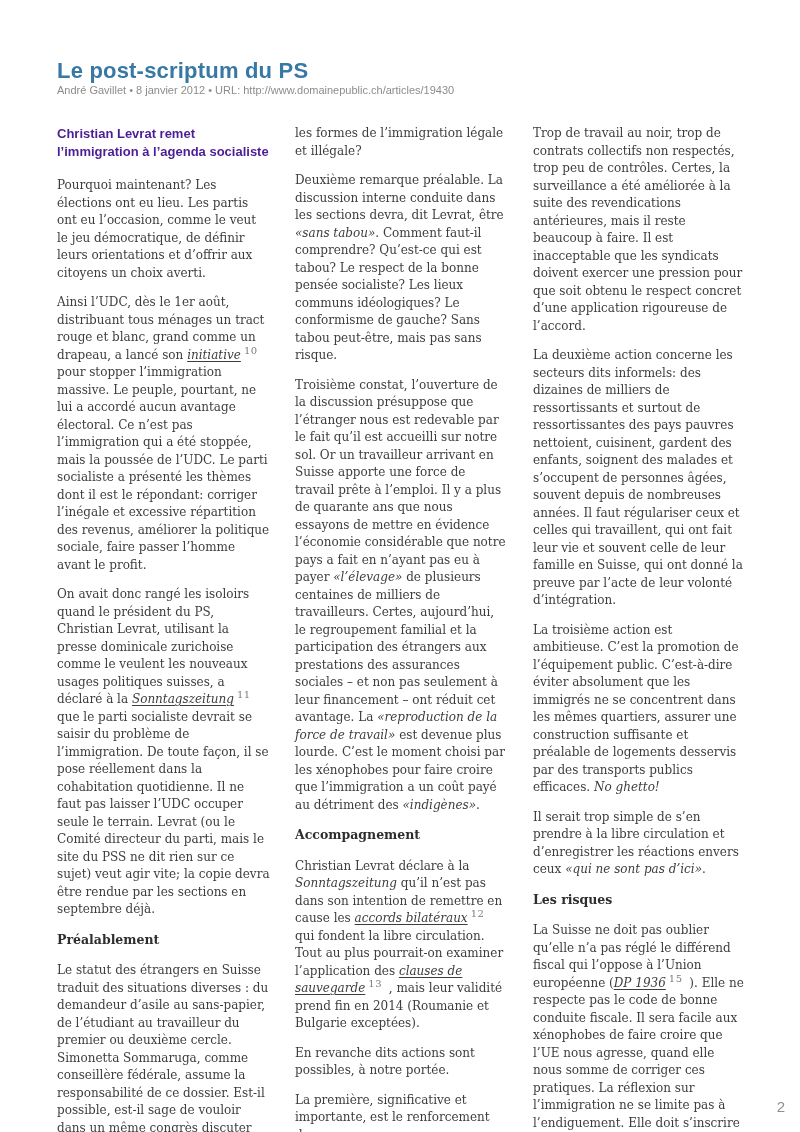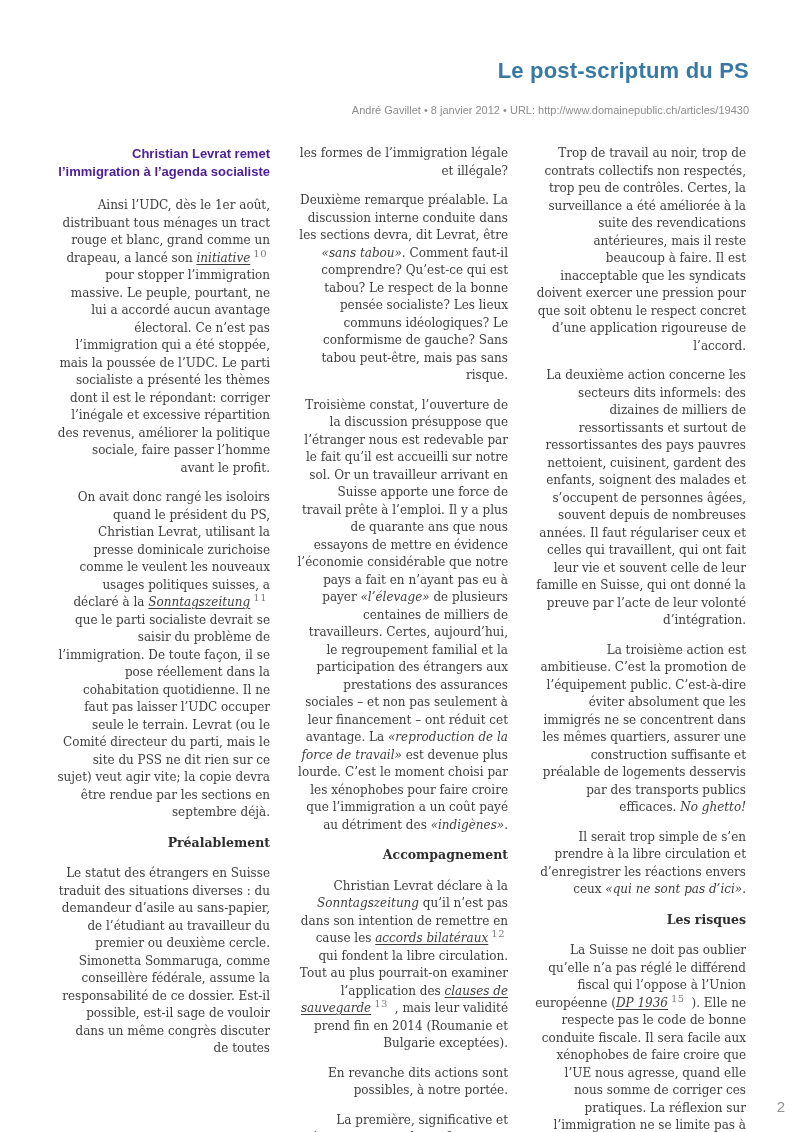--- a/index.html
+++ b/index.html
@@ -4,41 +4,40 @@
 <style>
   * { box-sizing: border-box; }
   html, body { margin: 0; padding: 0; background: #ffffff; }
   .page {
     position: relative;
     width: 800px;
     height: 1132px;
     background: #ffffff;
     font-family: "DejaVu Serif", serif;
     overflow: hidden;
-    text-align: right;
   }
   .inner {
     position: absolute;
     left: 57px;
     top: 58px;
     width: 692px;
   }
   h1.article-title {
     font-family: "Liberation Sans", sans-serif;
     font-size: 22px;
     font-weight: bold;
     color: #3878a4;
     margin: 0;
     letter-spacing: 0.2px;
   }
   .byline {
     font-family: "Liberation Sans", sans-serif;
     font-size: 11px;
     color: #8c8c8c;
-    margin-top: 20px;
+    margin-top: 0;
   }
   .columns {
     display: flex;
     gap: 25px;
     margin-top: 29px;
   }
   .column {
     flex: 0 0 213px;
     width: 213px;
     font-size: 12px;
@@ -86,20 +85,21 @@
 
 <div class="page">
   <div class="inner">
     <header>
       <h1 class="article-title">Le post-scriptum du PS</h1>
       <div class="byline">André Gavillet • 8 janvier 2012 • URL: http://www.domainepublic.ch/articles/19430</div>
     </header>
     <main class="columns">
       <div class="column">
           <div class="block subheading-sans"><span>Christian Levrat remet l’immigration à l’agenda socialiste</span></div>
+          <div class="block paragraph"><span>Pourquoi maintenant? Les élections ont eu lieu. Les partis ont eu l’occasion, comme le veut le jeu démocratique, de définir leurs orientations et d’offrir aux citoyens un choix averti.</span></div>
           <div class="block paragraph"><span>Ainsi l’UDC, dès le 1er août, distribuant tous ménages un tract rouge et blanc, grand comme un drapeau, a lancé son </span><span class="run-u">initiative</span><span class="run-sup">10</span><span> pour stopper l’immigration massive. Le peuple, pourtant, ne lui a accordé aucun avantage électoral. Ce n’est pas l’immigration qui a été stoppée, mais la poussée de l’UDC. Le parti socialiste a présenté les thèmes dont il est le répondant: corriger l’inégale et excessive répartition des revenus, améliorer la politique sociale, faire passer l’homme avant le profit.</span></div>
           <div class="block paragraph"><span>On avait donc rangé les isoloirs quand le président du PS, Christian Levrat, utilisant la presse dominicale zurichoise comme le veulent les nouveaux usages politiques suisses, a déclaré à la </span><span class="run-iu">Sonntagszeitung</span><span class="run-sup">11</span><span> que le parti socialiste devrait se saisir du problème de l’immigration. De toute façon, il se pose réellement dans la cohabitation quotidienne. Il ne faut pas laisser l’UDC occuper seule le terrain. Levrat (ou le Comité directeur du parti, mais le site du PSS ne dit rien sur ce sujet) veut agir vite; la copie devra être rendue par les sections en septembre déjà.</span></div>
           <div class="block subheading"><span>Préalablement</span></div>
           <div class="block paragraph"><span>Le statut des étrangers en Suisse traduit des situations diverses : du demandeur d’asile au sans-papier, de l’étudiant au travailleur du premier ou deuxième cercle. Simonetta Sommaruga, comme conseillère fédérale, assume la responsabilité de ce dossier. Est-il possible, est-il sage de vouloir dans un même congrès discuter de toutes</span></div>
         </div>
       <div class="column">
           <div class="block paragraph"><span>les formes de l’immigration légale et illégale?</span></div>
           <div class="block paragraph"><span>Deuxième remarque préalable. La discussion interne conduite dans les sections devra, dit Levrat, être </span><span class="run-i">«sans tabou»</span><span>. Comment faut-il comprendre? Qu’est-ce qui est tabou? Le respect de la bonne pensée socialiste? Les lieux communs idéologiques? Le conformisme de gauche? Sans tabou peut-être, mais pas sans risque.</span></div>
           <div class="block paragraph"><span>Troisième constat, l’ouverture de la discussion présuppose que l’étranger nous est redevable par le fait qu’il est accueilli sur notre sol. Or un travailleur arrivant en Suisse apporte une force de travail prête à l’emploi. Il y a plus de quarante ans que nous essayons de mettre en évidence l’économie considérable que notre pays a fait en n’ayant pas eu à payer </span><span class="run-i">«l’élevage»</span><span> de plusieurs centaines de milliers de travailleurs. Certes, aujourd’hui, le regroupement familial et la participation des étrangers aux prestations des assurances sociales – et non pas seulement à leur financement – ont réduit cet avantage. La </span><span class="run-i">«reproduction de la force de travail»</span><span> est devenue plus lourde. C’est le moment choisi par les xénophobes pour faire croire que l’immigration a un coût payé au détriment des </span><span class="run-i">«indigènes»</span><span>.</span></div>
           <div class="block subheading"><span>Accompagnement</span></div>

